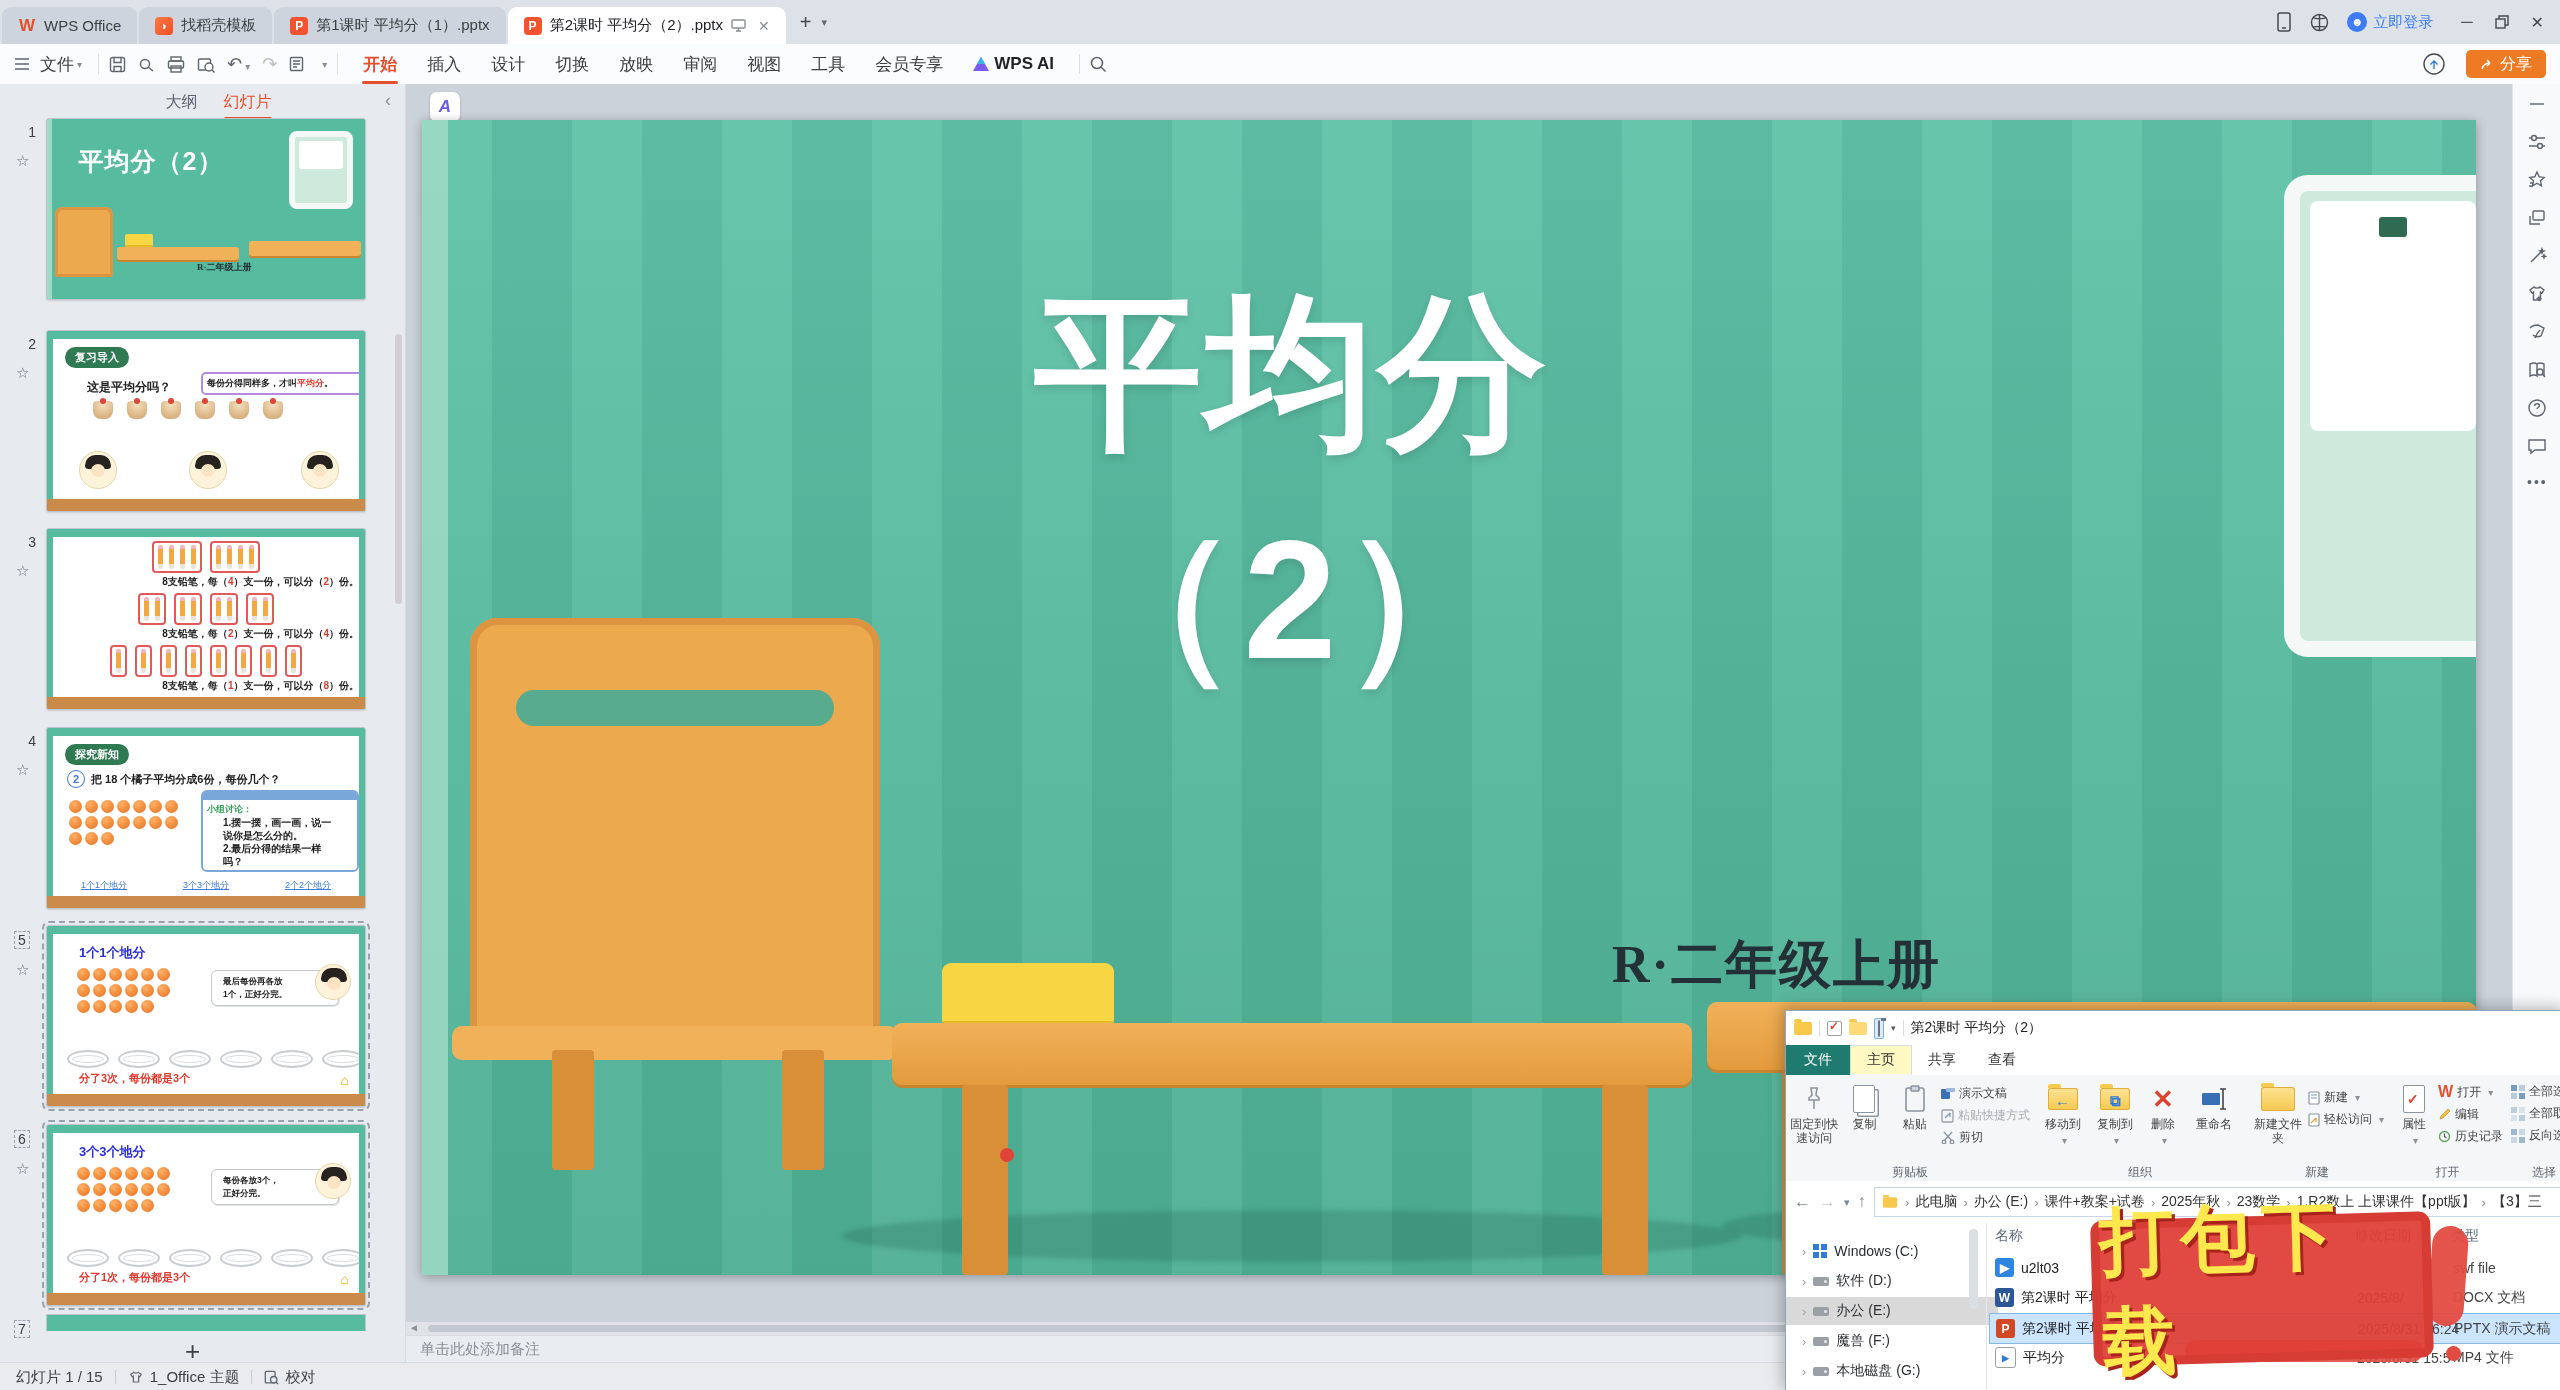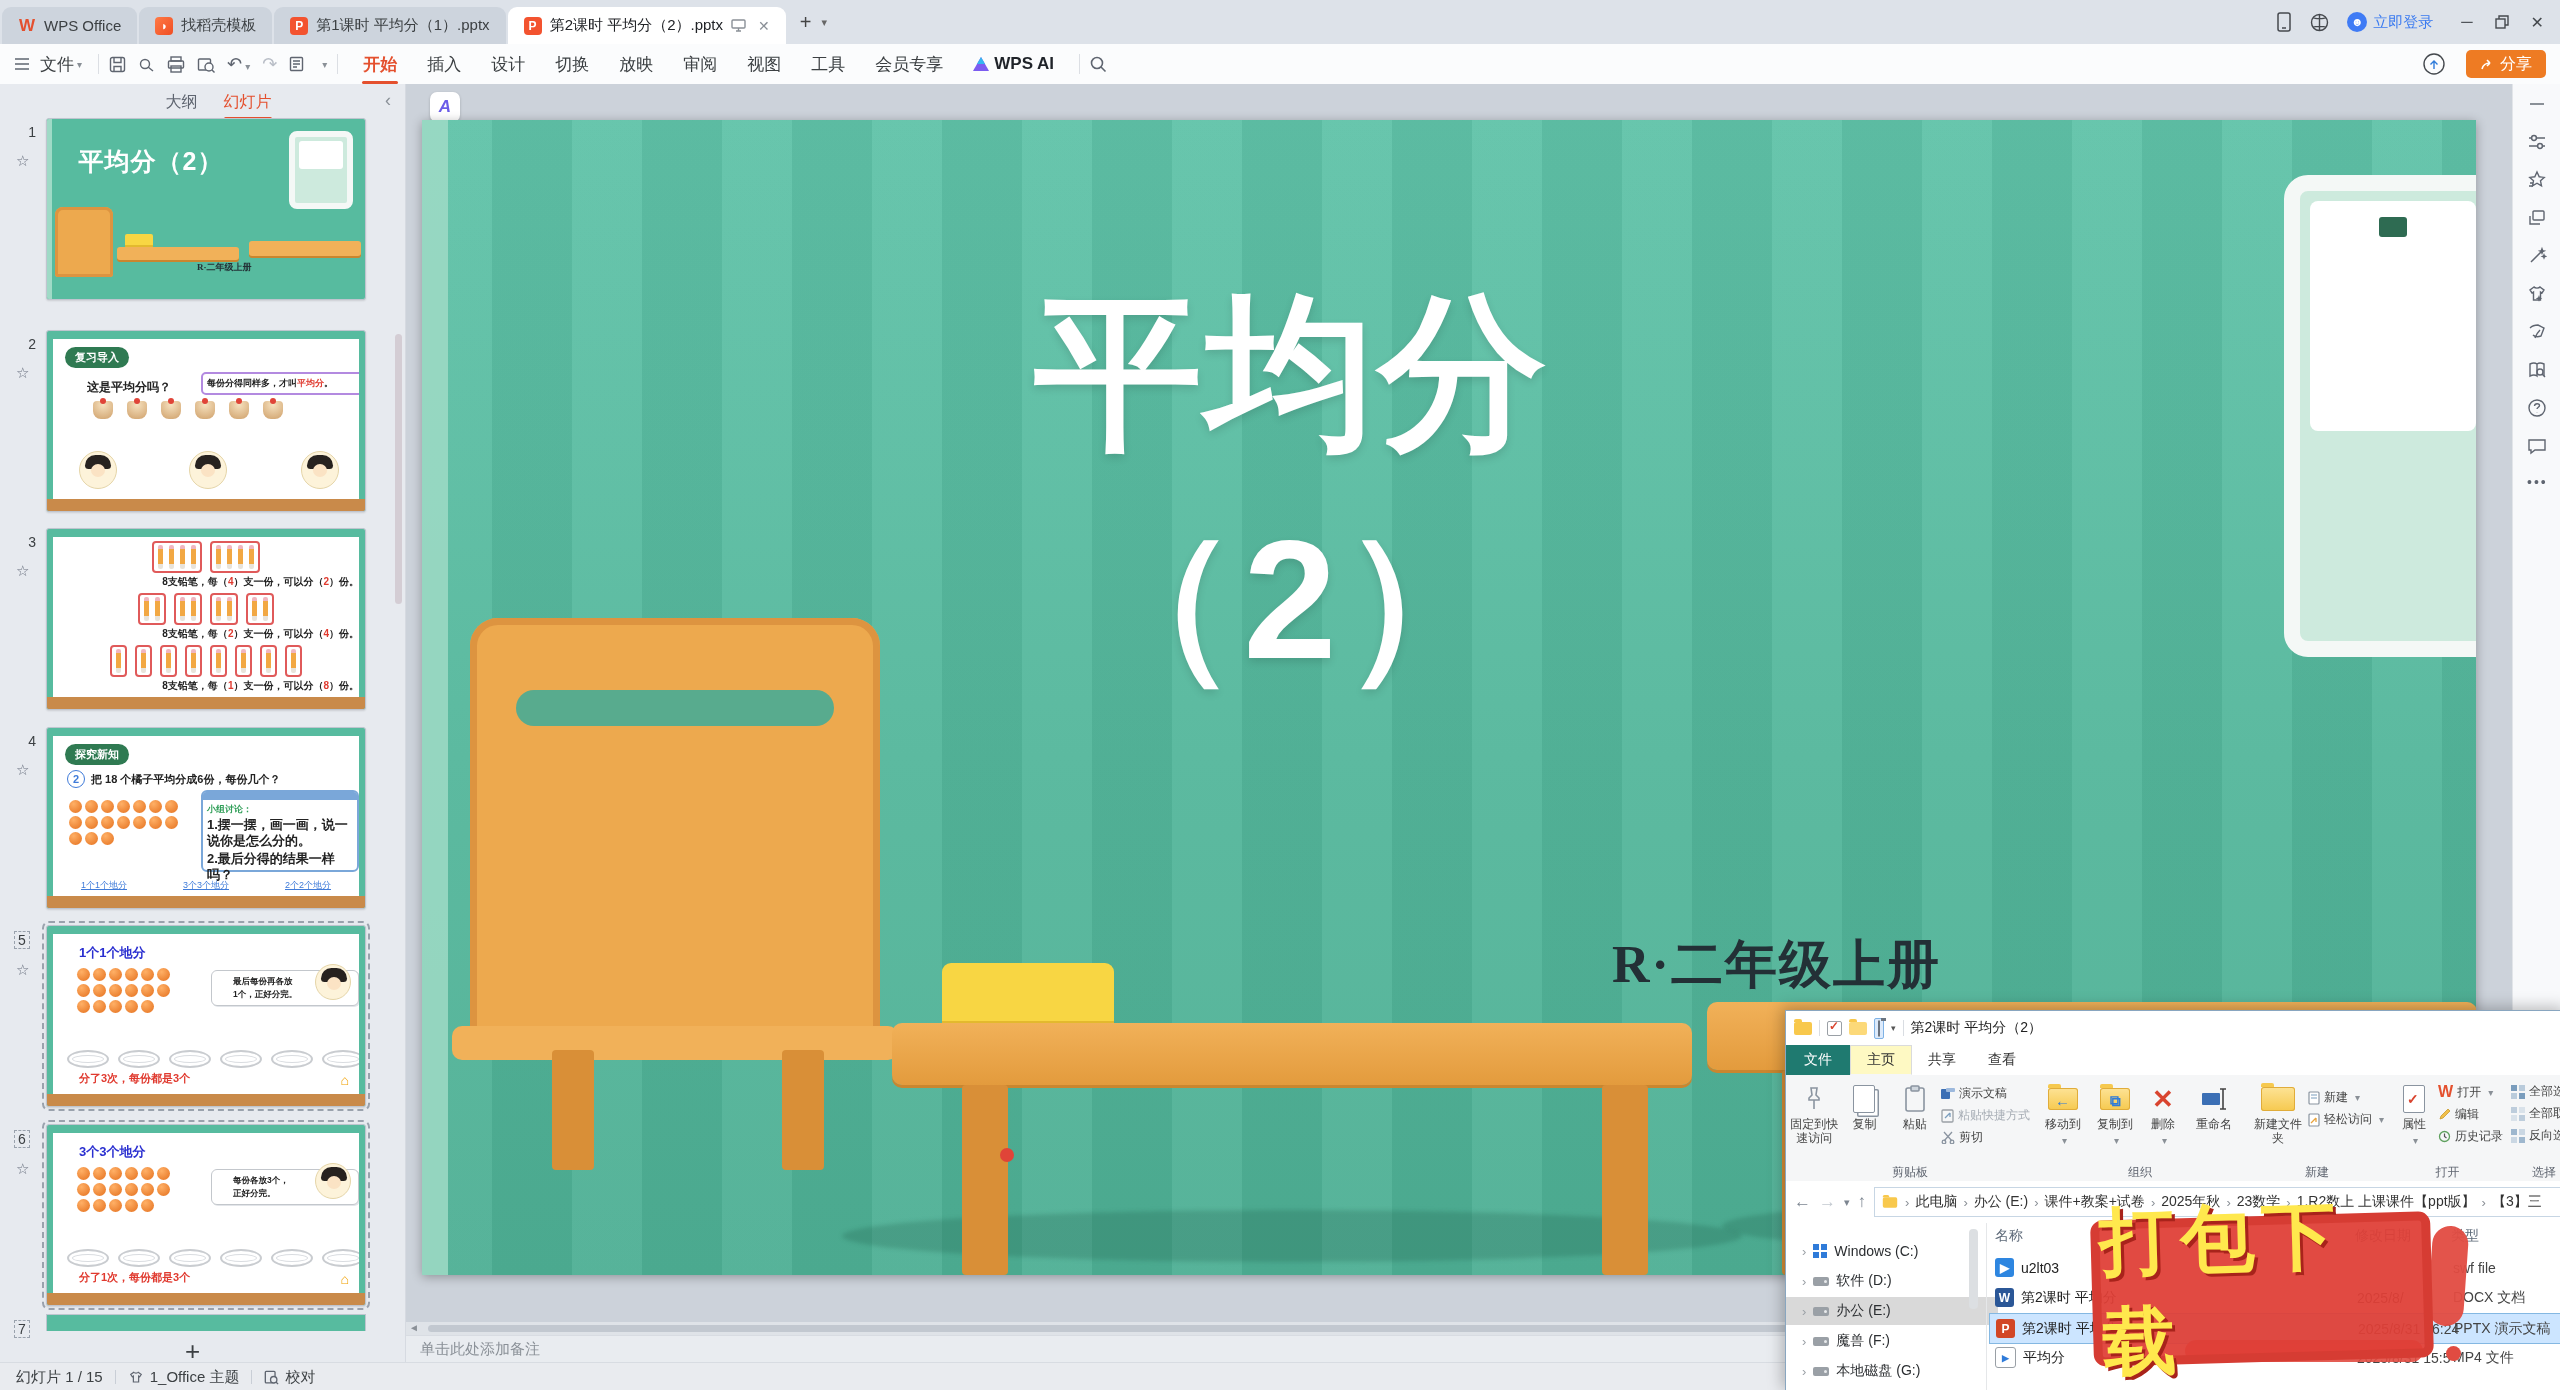--- a/index.html
+++ b/index.html
@@ -76,28 +76,28 @@
   
   .t4-qrow{position:absolute;left:14px;top:34px;display:flex;align-items:center;gap:6px;font-size:11px;font-weight:bold;color:#222;}
   .qcirc{width:16px;height:16px;border:1.5px solid #3f7bd9;border-radius:50%;color:#3f7bd9;font-size:11px;display:flex;
          align-items:center;justify-content:center;font-weight:bold;flex:none;}
   .cluster{display:flex;flex-wrap:wrap;gap:3px;}
   .orange{display:block;width:13px;height:13px;border-radius:50%;background:radial-gradient(circle at 35% 30%,#ffb066,#e4701e);}
   .t4-cluster{position:absolute;left:16px;top:64px;width:120px;}
   .t4-box{position:absolute;left:148px;top:54px;width:154px;height:78px;border:2px solid #7aa7d9;border-radius:6px;background:#fff;}
   .t4-boxbar{height:8px;background:#7aa7d9;border-radius:3px 3px 0 0;}
   .t4-boxtitle{color:#2f9e57;font-weight:bold;font-size:9px;margin:3px 4px 0;}
-  .t4-boxline{font-size:13px;font-weight:bold;color:#222;margin:1px 4px 0;line-height:1.25;}
+  .t4-boxline{font-size:10px;font-weight:bold;color:#222;margin:1px 20px 0;line-height:1.25;}
   .t4-links{position:absolute;left:0;bottom:4px;width:100%;display:flex;justify-content:space-around;font-size:9px;}
   .tlink{color:#3f7bd9;text-decoration:underline;}
   
   .t5-title{position:absolute;left:26px;top:10px;font-size:13px;font-weight:bold;color:#2a2fd0;}
   .t5-cluster{position:absolute;left:24px;top:34px;width:104px;}
   .bubble{position:absolute;left:158px;top:36px;width:104px;border:1px solid #c3c7cc;border-radius:6px;background:#fff;
-          font-size:8.5px;font-weight:bold;color:#222;padding:4px 21px;line-height:1.5;box-shadow:1px 1px 0 #e2e5e9;}
+          font-size:8.5px;font-weight:bold;color:#222;padding:4px 11px;line-height:1.5;box-shadow:1px 1px 0 #e2e5e9;}
   .kid2{position:absolute;right:8px;top:30px;width:34px;height:34px;}
   .plates{position:absolute;left:14px;top:116px;display:flex;gap:9px;}
   .plate{width:38px;height:14px;border-radius:50%;background:#fff;border:2px solid #c9ccd0;box-shadow:inset 0 0 0 3px #fff,inset 0 0 0 4px #d9dce0;}
   .t5-result{position:absolute;left:26px;bottom:8px;font-size:11px;font-weight:bold;color:#e03a2f;}
   .homeico{position:absolute;right:10px;bottom:6px;color:#f0a000;font-size:14px;font-weight:bold;}
   .sliver{position:absolute;left:46px;width:318px;height:16px;background:#57bb9f;border:1px solid #bfc5cf;border-bottom:none;}
   #add-slide{position:absolute;left:185px;top:1252px;font-size:26px;color:#3c4043;}
   #panel-scroll{position:absolute;right:3px;top:250px;width:7px;height:270px;border-radius:4px;background:#d4cdd4;}
   
   #canvas{position:absolute;left:406px;top:84px;width:2106px;height:1238px;background:#ccd2da;}

